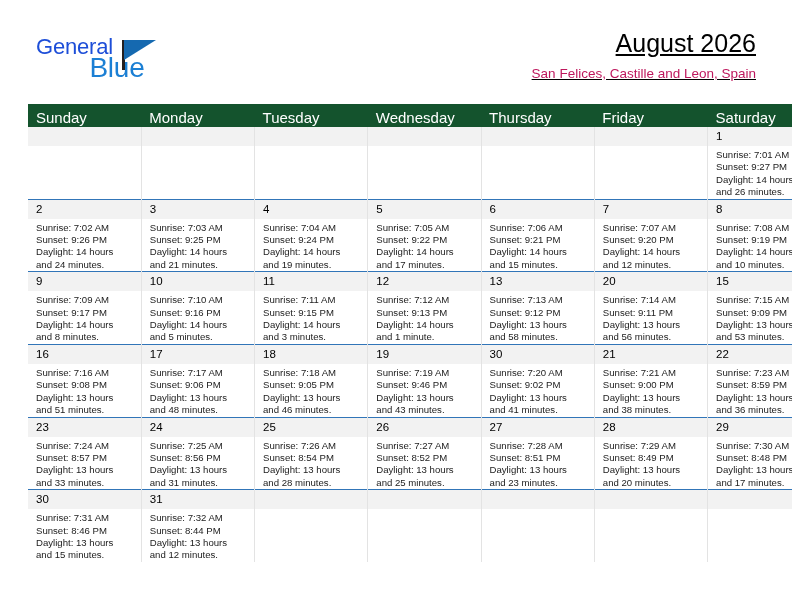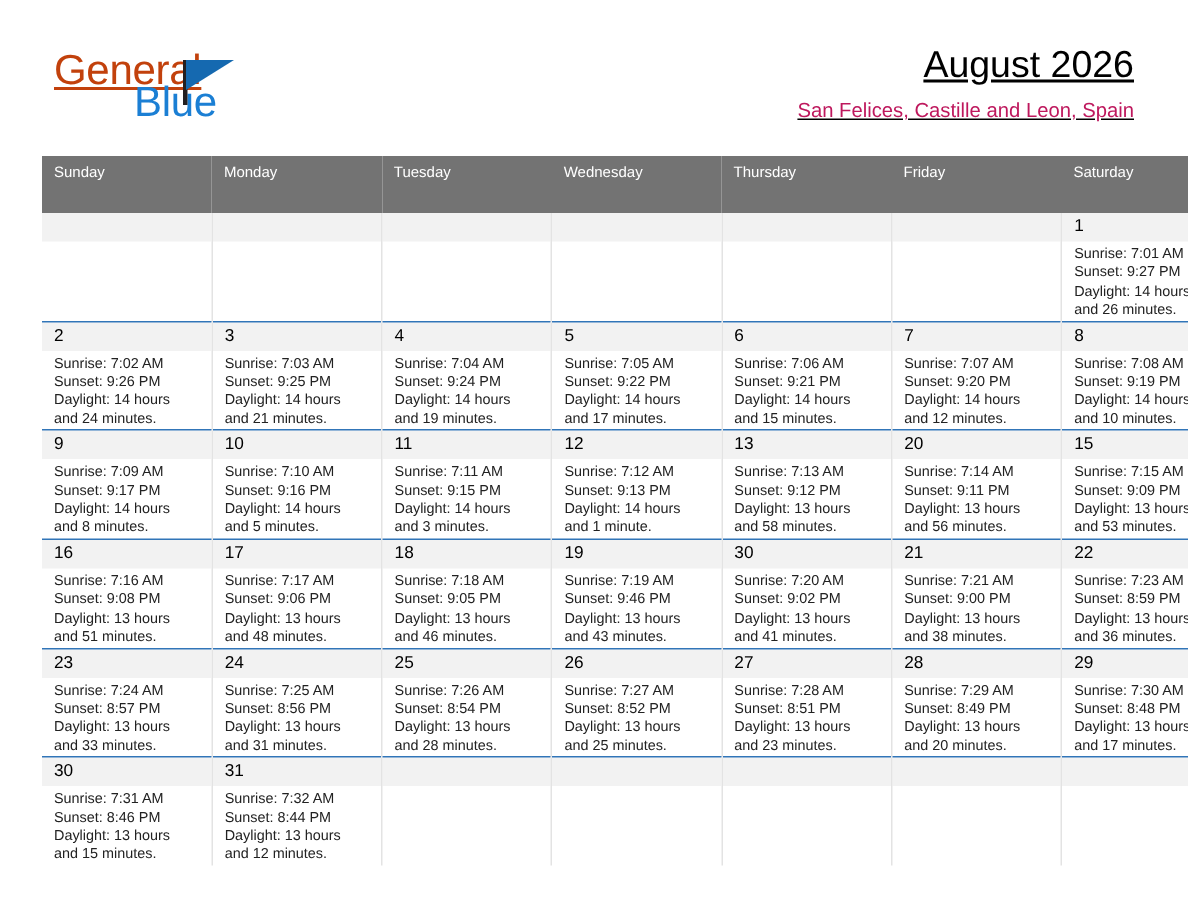--- a/index.html
+++ b/index.html
@@ -30,26 +30,25 @@
     box-sizing: border-box;
   }
   .logo {
     position: relative;
     width: 150px;
     height: 52px;
     padding-top: 10px;
     box-sizing: border-box;
   }
   .logo-general {
-    font-size: 28px;
-    color: #c2410c;
+    font-size: 22px;
+    color: #1d4ed8;
     letter-spacing: -0.2px;
     line-height: 22px;
     display: block;
-    text-decoration: underline;
   }
   .logo-blue {
     font-size: 28px;
     color: #1b7fd4;
     letter-spacing: -0.2px;
     line-height: 20px;
     display: block;
     margin-left: 12px;
     text-align: center;
   }
@@ -99,26 +98,26 @@
     left: 28px;
     top: 104px;
     width: 737px;
   }
   table.cal {
     border-collapse: collapse;
     table-layout: fixed;
     width: 737px;
   }
   table.cal th {
-    background: #737373;
+    background: #14532d;
     color: #ffffff;
-    font-size: 10px;
+    font-size: 15px;
     font-weight: normal;
     text-align: left;
-    padding: 5px 0 21px 8px;
+    padding: 5px 0 1px 8px;
     height: 12px;
     border: none;
     width: 105.28px;
   }
   table.cal td {
     vertical-align: top;
     padding: 0;
     border-left: 1px solid #e3e3e3;
     border-top: 1px solid #3175b8;
     height: 70px;

